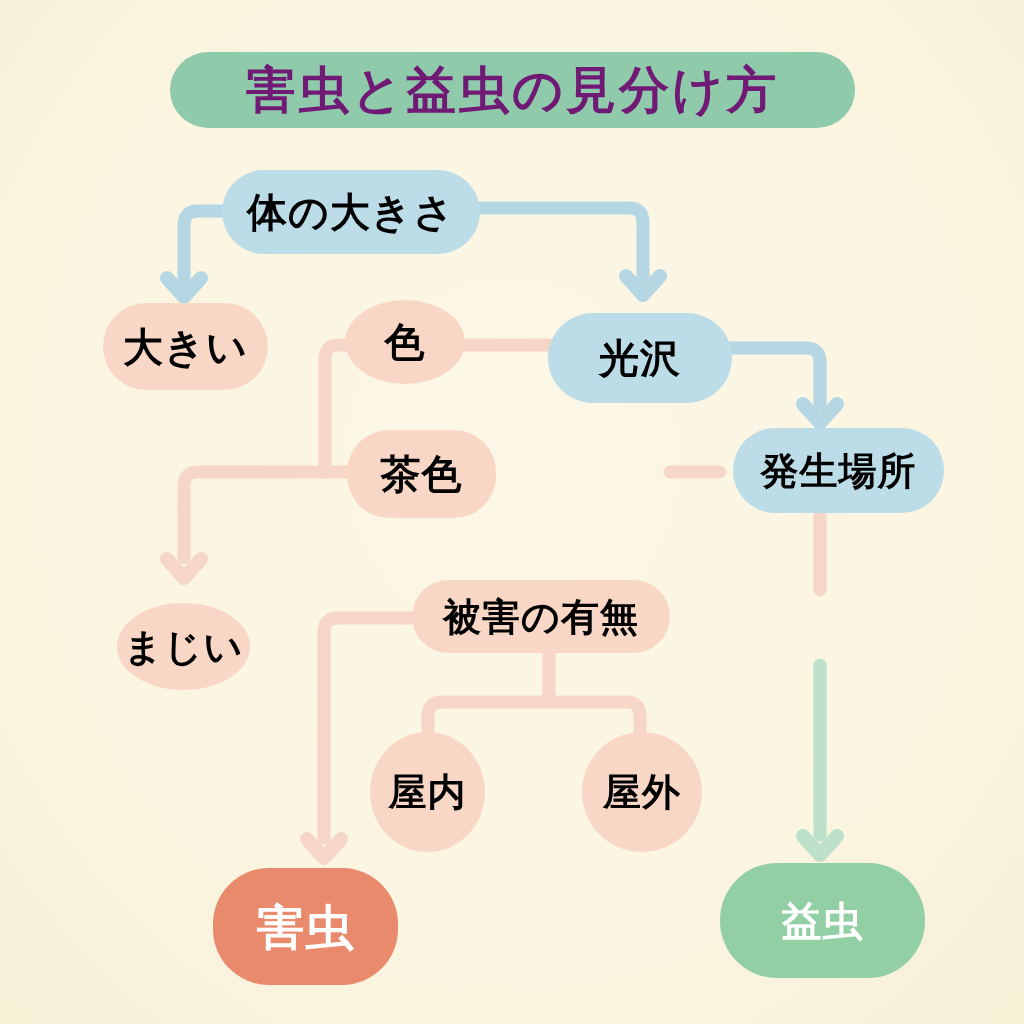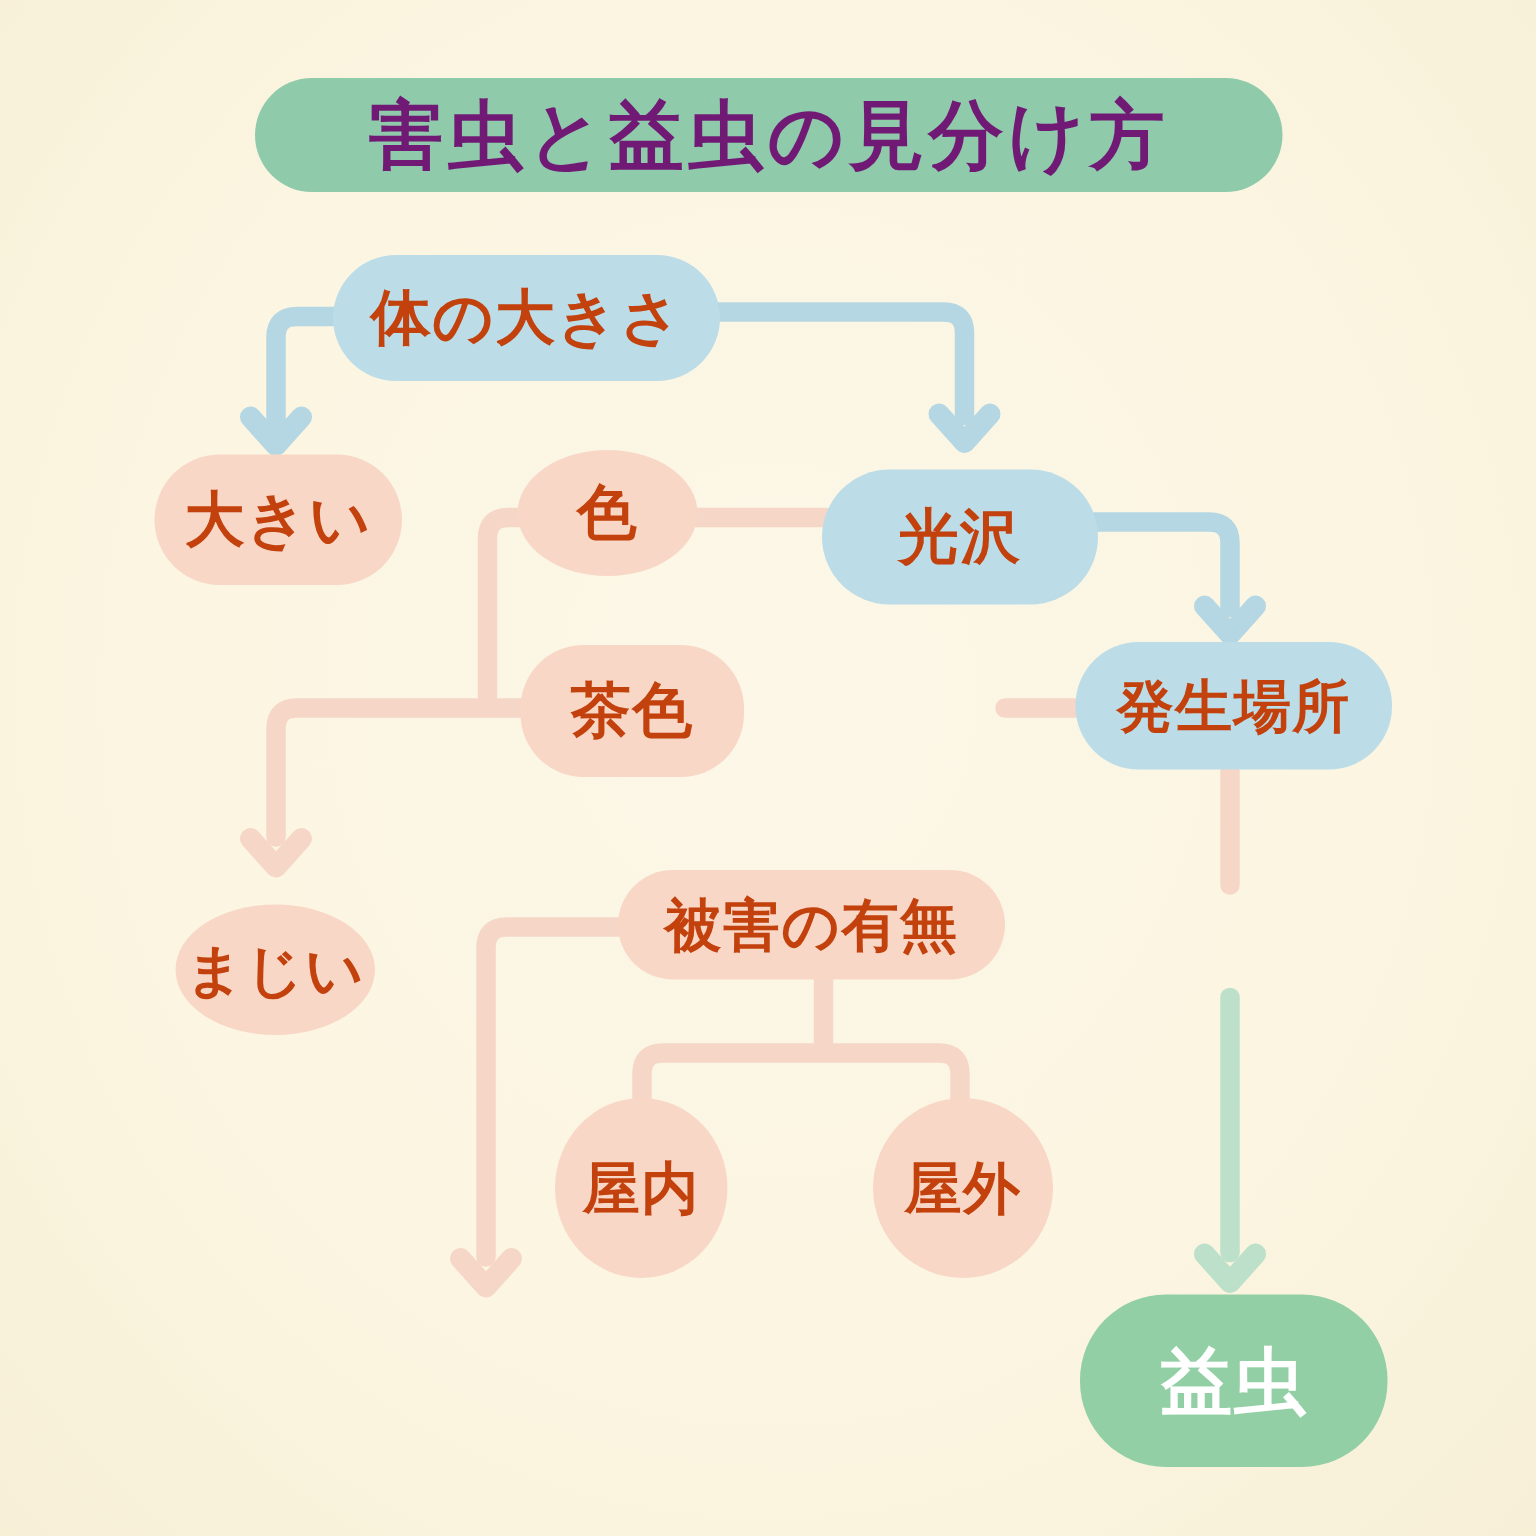--- a/index.html
+++ b/index.html
@@ -8,46 +8,46 @@
     width:1024px;height:1024px;
     background:radial-gradient(ellipse at 50% 45%, #fcf7e7 0%, #fbf5e1 60%, #f7efd6 100%);
     overflow:hidden;
     font-family:"DejaVu Sans", sans-serif;
   }
   .edges{position:absolute;left:0;top:0;width:1024px;height:1024px;}
   .node{
     position:absolute;
     display:flex;align-items:center;justify-content:center;
     font-weight:bold;
-    color:#c2410c;
+    color:#000000;
     text-align:center;
     line-height:1;
     letter-spacing:1px;
   }
   .title-banner{
     left:170px;top:52px;width:685px;height:76px;
     border-radius:40px;
     color:#701a75;
     font-size:50px;
     letter-spacing:3px;
   }
   .n-body-size{left:222px;top:170px;width:258px;height:84px;border-radius:42px;font-size:40px;}
   .n-big{left:103px;top:303px;width:165px;height:87px;border-radius:44px;font-size:40px;}
   .n-color{left:345px;top:300px;width:120px;height:84px;border-radius:50%;font-size:40px;}
   .n-gloss{left:548px;top:300px;width:184px;height:90px;border-radius:45px;font-size:40px;margin-top:13px;}
   .n-brown{left:347px;top:430px;width:149px;height:88px;border-radius:42px;font-size:40px;}
   .n-aru{left:533px;top:430px;width:140px;height:83px;border-radius:40px;font-size:40px;}
-  .n-location{left:717px;top:428px;width:211px;height:85px;border-radius:42px;font-size:38px;}
+  .n-location{left:733px;top:428px;width:211px;height:85px;border-radius:42px;font-size:38px;}
   .n-majii{left:117px;top:603px;width:133px;height:87px;border-radius:50%;font-size:38px;}
   .n-damage{left:412px;top:580px;width:258px;height:73px;border-radius:37px;font-size:38px;}
   .n-nai{left:767px;top:582px;width:106px;height:85px;border-radius:50%;font-size:38px;}
   .n-indoor{left:370px;top:732px;width:115px;height:120px;border-radius:50%;font-size:38px;}
   .n-outdoor{left:582px;top:732px;width:120px;height:120px;border-radius:50%;font-size:38px;}
   .n-pest{left:213px;top:868px;width:185px;height:117px;border-radius:56px;color:#fff;font-size:48px;}
-  .n-beneficial{left:720px;top:863px;width:205px;height:115px;border-radius:57px;color:#fff;font-size:48px;}
+  .n-beneficial{left:720px;top:863px;width:205px;height:115px;border-radius:57px;color:#fff;font-size:40px;}
 </style>
 </head>
 <body>
 
 <div class="canvas">
 
   <svg class="edges" viewBox="0 0 1024 1024" fill="none" stroke-linecap="round" stroke-linejoin="round">
 
     <path stroke-width="13" d="M226 211 L198 211 Q184 211 184 225 L184 280" stroke="#b5d7e3"></path>
     <path stroke-width="14" d="M167 278 L184 297 L201 278" stroke="#b5d7e3"></path>
@@ -96,16 +96,17 @@
 
   <div class="node n-majii" style="background-color: rgb(249, 215, 198);">まじい</div>
 
   <div class="node n-damage" style="background-color: rgb(249, 215, 198);">被害の有無</div>
 
 
   <div class="node n-indoor" style="background-color: rgb(249, 215, 198);">屋内</div>
 
   <div class="node n-outdoor" style="background-color: rgb(249, 215, 198);">屋外</div>
 
+  <div class="node n-pest" style="background-color: rgb(233, 138, 109);">害虫</div>
 
   <div class="node n-beneficial" style="background-color: rgb(146, 207, 165);">益虫</div>
 
 </div>
 
 </body></html>

